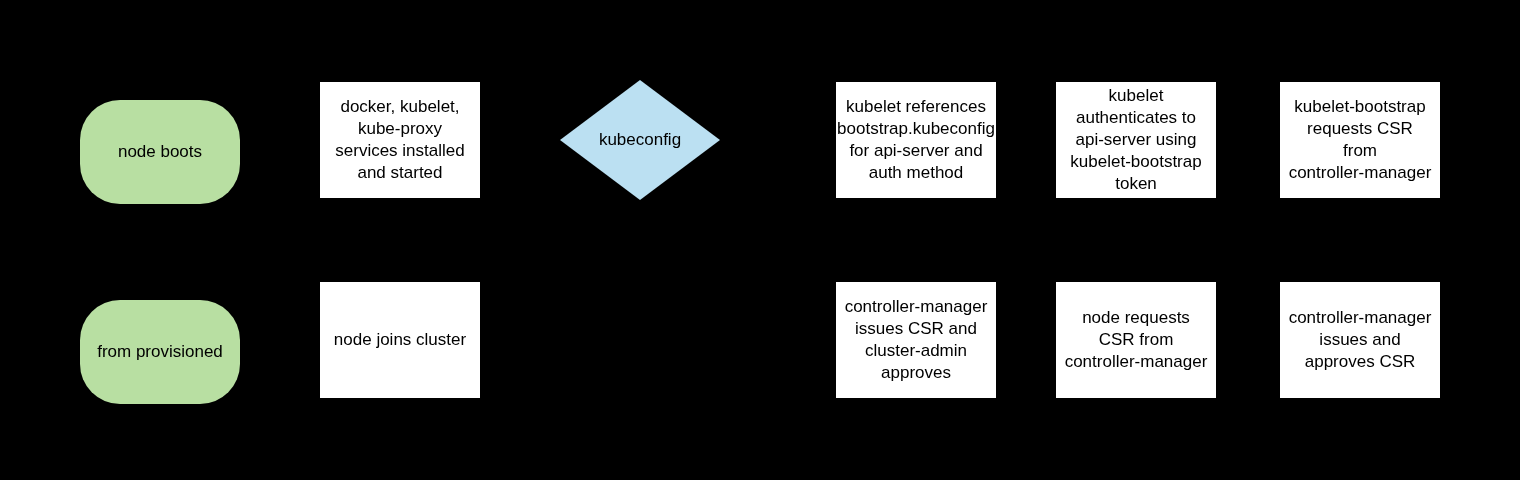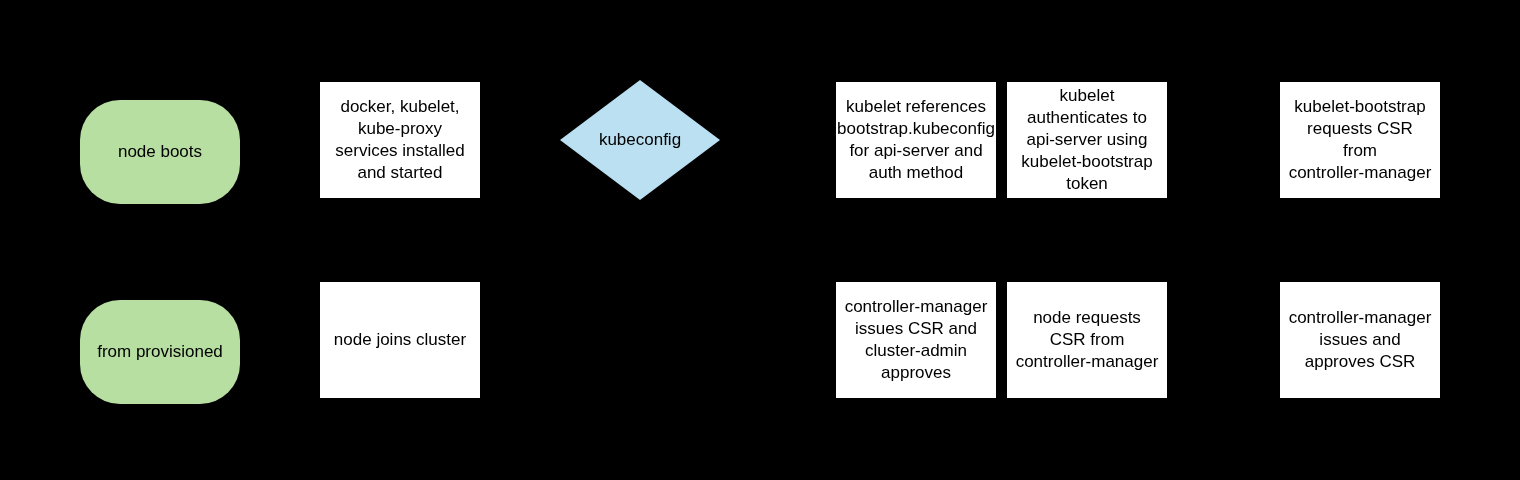--- a/index.html
+++ b/index.html
@@ -33,21 +33,21 @@
   .terminator{
     width:160px;height:104px;
     background:var(--terminator-fill);
     border-radius:40px;
   }
   .decision{
     width:160px;height:120px;
     background:var(--decision-fill);
     clip-path:polygon(50% 0, 100% 50%, 50% 100%, 0 50%);
   }
-  .c1{left:80px}.c2{left:320px}.c3{left:560px}.c4{left:836px}.c5{left:1007px}.c6{left:1280px}
+  .c1{left:80px}.c2{left:320px}.c3{left:560px}.c4{left:836px}.c5{left:1056px}.c6{left:1280px}
   .r1.process{top:82px}
   .r2.process{top:282px}
   .r1.terminator{top:100px}
   .r2.terminator{top:300px}
   .r1.decision{top:80px}
 </style>
 </head>
 <body>
 
 <div class="canvas">

